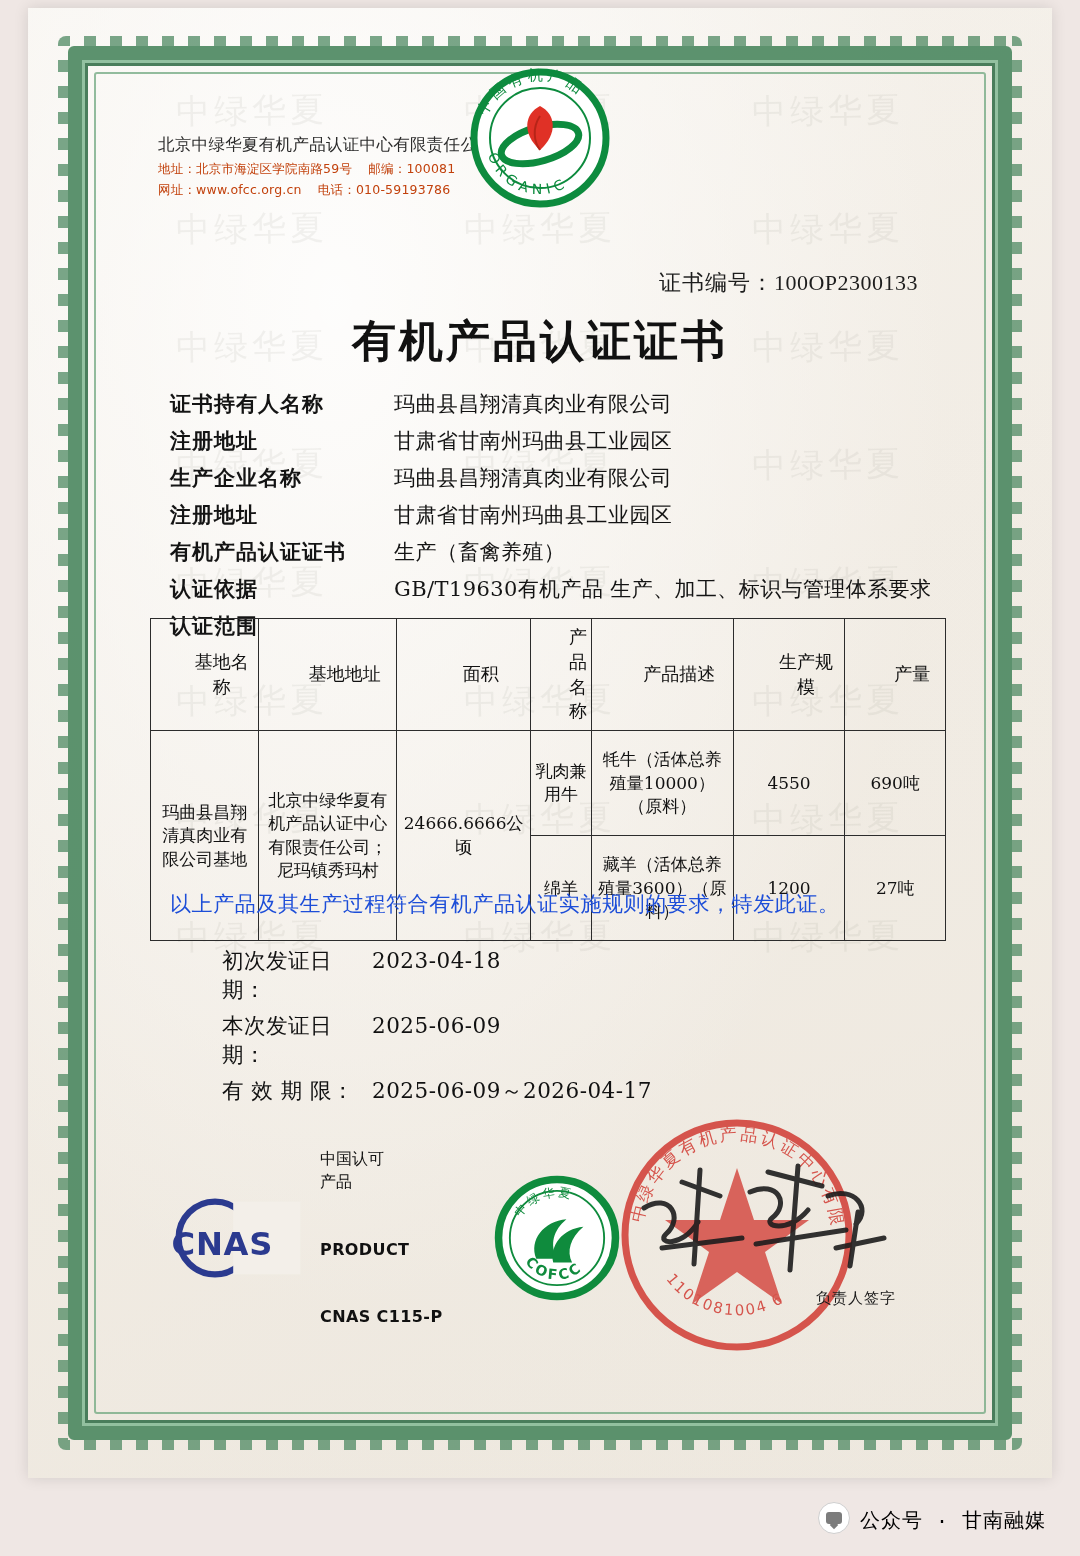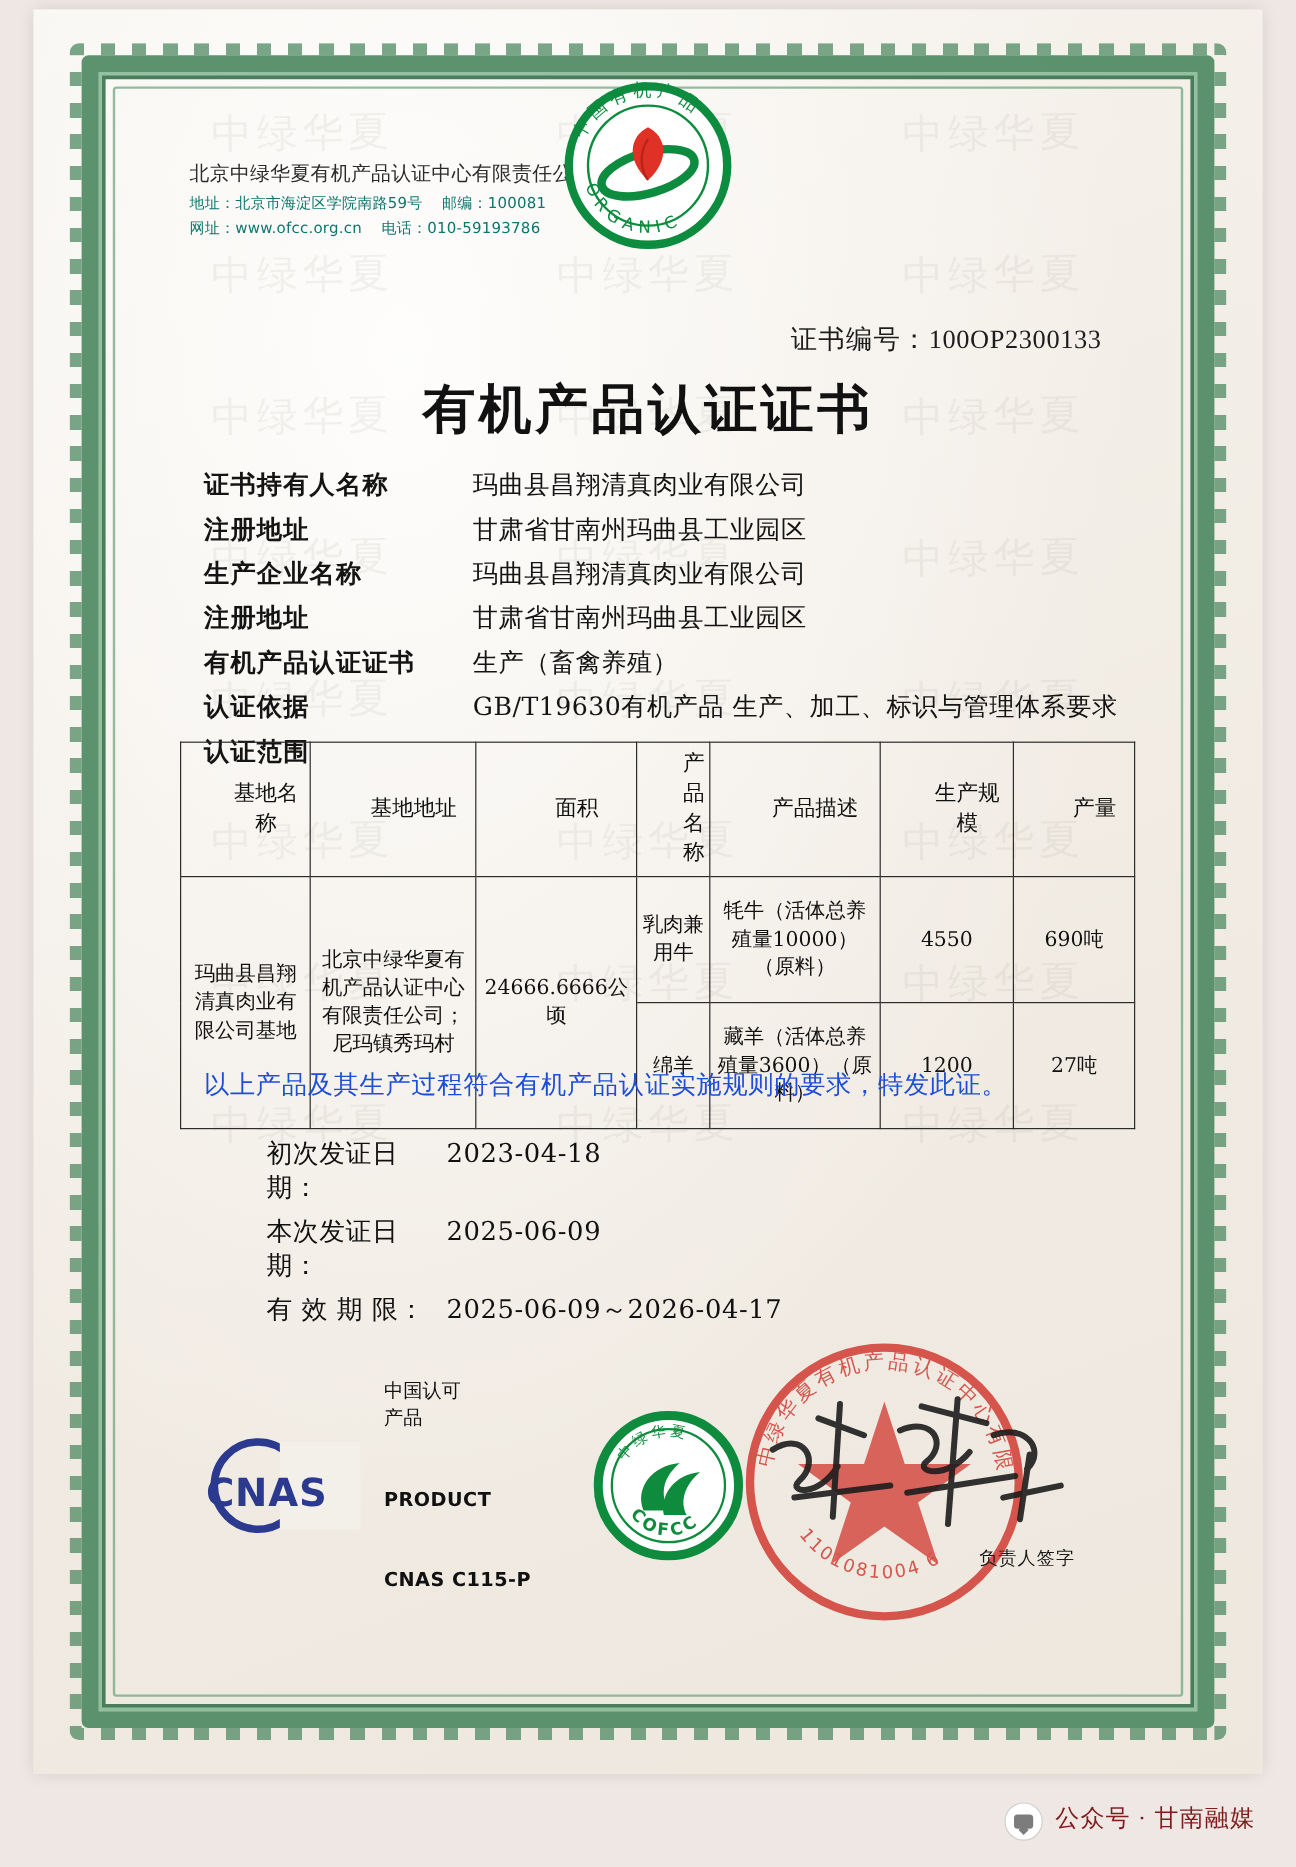--- a/index.html
+++ b/index.html
@@ -107,21 +107,21 @@
   }
   #org-name {
     font-size: 16.5px;
     font-family: "DejaVu Sans", sans-serif;
     letter-spacing: 0.3px;
     margin-bottom: 5px;
   }
   .org-line {
     font-size: 12.5px;
     font-family: "DejaVu Sans", sans-serif;
-    color: #0f766e;
+    color: #c2410c;
     margin-bottom: 4px;
     letter-spacing: 0.2px;
   }
   .org-line .seg { margin-right: 12px; }
 
   
   #organic-logo {
     position: absolute;
     left: 50%;
     transform: translateX(-50%);
@@ -270,23 +270,23 @@
     font-family: "DejaVu Sans", sans-serif;
     letter-spacing: 1px;
   }
 
   
   #footer-badge {
     position: absolute;
     right: 34px;
     bottom: 22px;
     display: flex;
-    align-items: flex-start;
-    font-family: Liberation Serif, serif;
-    color: #7f1d1d;
+    align-items: flex-end;
+    font-family: Liberation Mono, monospace;
+    color: #000000;
     font-size: 20px;
     letter-spacing: 1px;
   }
   #footer-icon {
     width: 30px; height: 30px;
     border-radius: 50%;
     background: #ffffff;
     border: 1.5px solid #cfcfcf;
     margin-right: 10px;
     position: relative;

